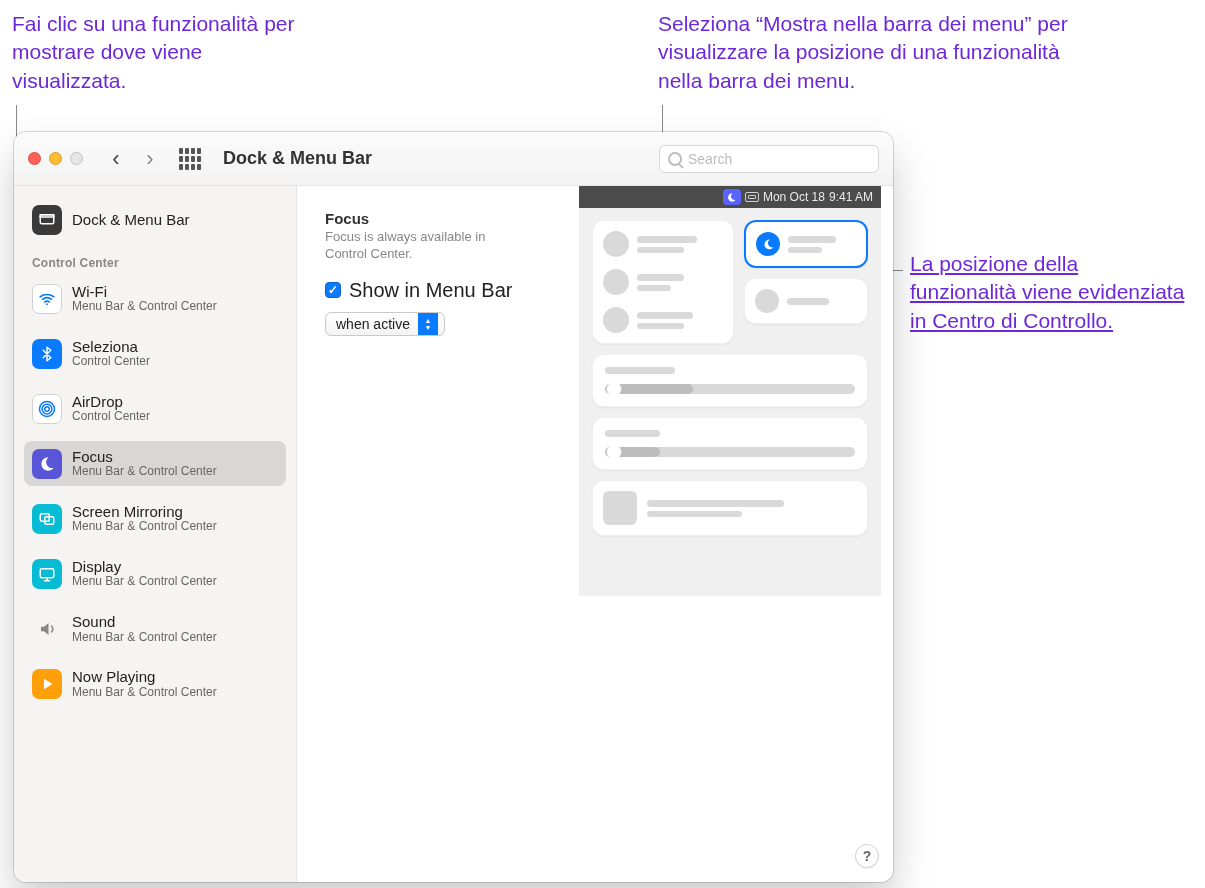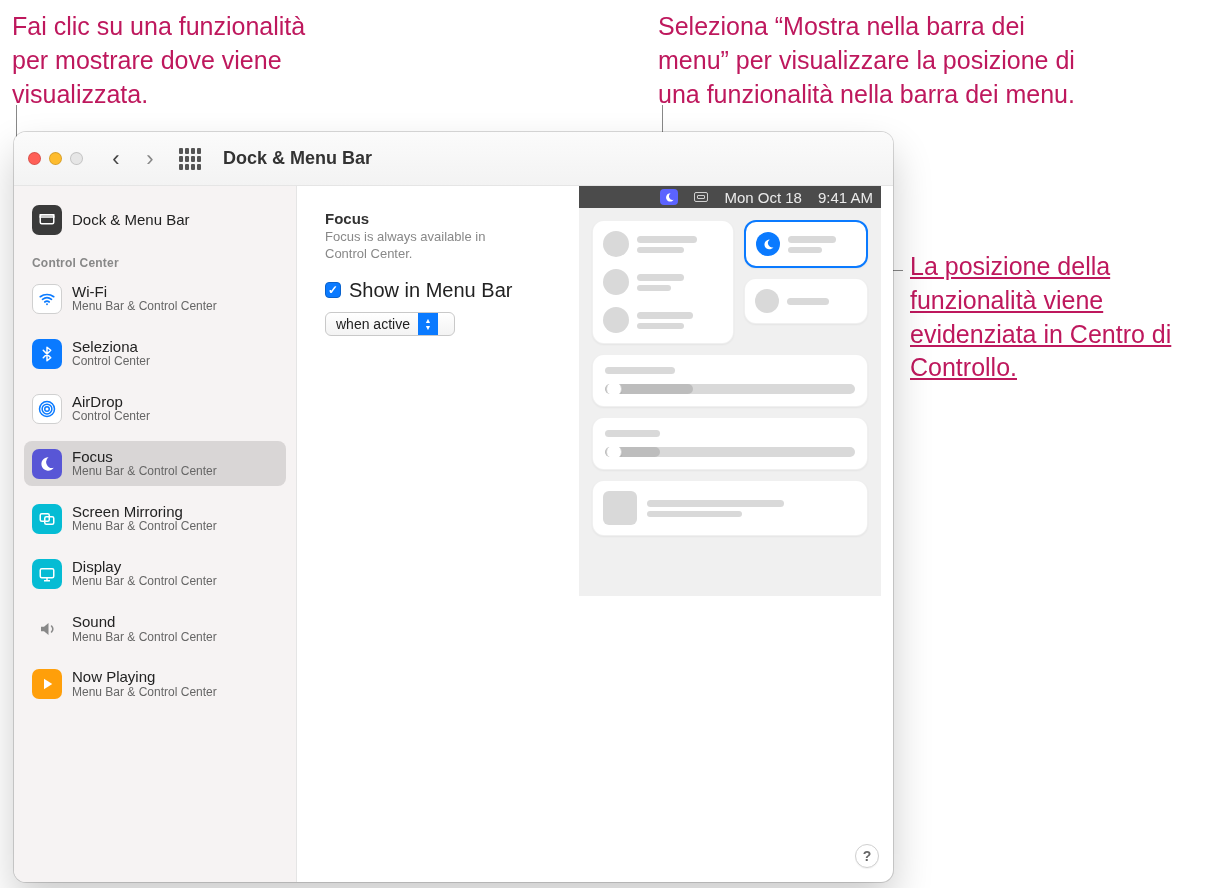--- a/index.html
+++ b/index.html
@@ -9,23 +9,23 @@
     width: 1205px;
     height: 888px;
     position: relative;
     font-size: 15px;
     color: #222;
   }
 
   
   .callout {
     position: absolute;
-    font-size: 25px;
+    font-size: 21px;
     line-height: 1.35;
-    color: #be185d;
+    color: #6d28d9;
   }
   .callout-line {
     position: absolute;
     background: #888;
   }
 
   
   .window {
     position: absolute;
     left: 14px; top: 132px;
@@ -117,42 +117,42 @@
     width: 16px; height: 16px; border-radius: 4px;
     background: #0a7aff; display: flex; align-items: center; justify-content: center;
     color: #fff; font-size: 12px; font-weight: 700; line-height: 1;
     border: 1px solid #0a62cc;
   }
   .check-label { font-size: 20px; color: #222; }
   .select-row { margin-top: 10px; }
   .mac-select {
     display: inline-flex; align-items: center;
     border: 1px solid #c9c9c9; border-radius: 6px;
-    height: 24px; padding: 0 16px 0 10px; font-size: 14px; color: #222;
+    height: 24px; padding: 0 6px 0 10px; font-size: 14px; color: #222;
     background: linear-gradient(#fff,#f3f3f3);
     overflow: hidden;
   }
   .mac-select .chev {
     margin-left: 8px; width: 20px; height: 100%;
     background: #0a7aff; color: #fff;
     display: flex; flex-direction: column; align-items: center; justify-content: center;
     font-size: 7px; line-height: 7px;
   }
 
   
   .preview {
     position: absolute; right: 12px; top: 0;
     width: 302px; height: 410px;
     background: #f0f0f0;
     border-top-left-radius: 0;
   }
   .preview-menubar {
     height: 22px; background: #4b4b4b; color: #eaeaea;
     display: flex; align-items: center; justify-content: flex-end;
-    padding: 0 8px; gap: 16px; font-size: 15px;
+    padding: 0 8px; gap: 4px; font-size: 12px;
   }
   .mb-focus {
     width: 18px; height: 16px; border-radius: 4px; background: #5b63ff;
     display: flex; align-items: center; justify-content: center; color: #fff;
   }
   .mb-cc {
     width: 14px; height: 10px; border: 1px solid #d0d0d0; border-radius: 2px;
     position: relative;
   }
   .mb-cc::before { content:""; position:absolute; inset:2px; border:1px solid #d0d0d0; border-radius:1px; }
@@ -238,20 +238,24 @@
       <span></span>
         <span></span>
         <span></span>
         <span></span>
       <span></span>
         <span></span>
         <span></span>
         <span></span>
     </div>
     <div class="title">Dock &amp; Menu Bar</div>
+    <div class="searchbox">
+      <span class="search-icon"></span>
+      <input type="text" placeholder="Search" style="">
+    </div>
   </div>
 
   <div class="body">
 
     <div class="sidebar">
       <div class="sb-row">
         <div class="sb-icon ic-dock">
           <svg viewBox="0 0 24 24" fill="none" stroke="currentColor" stroke-width="2">
             <rect x="3" y="5" width="18" height="12" rx="2"></rect>
               <rect x="3" y="5" width="18" height="3"></rect>

